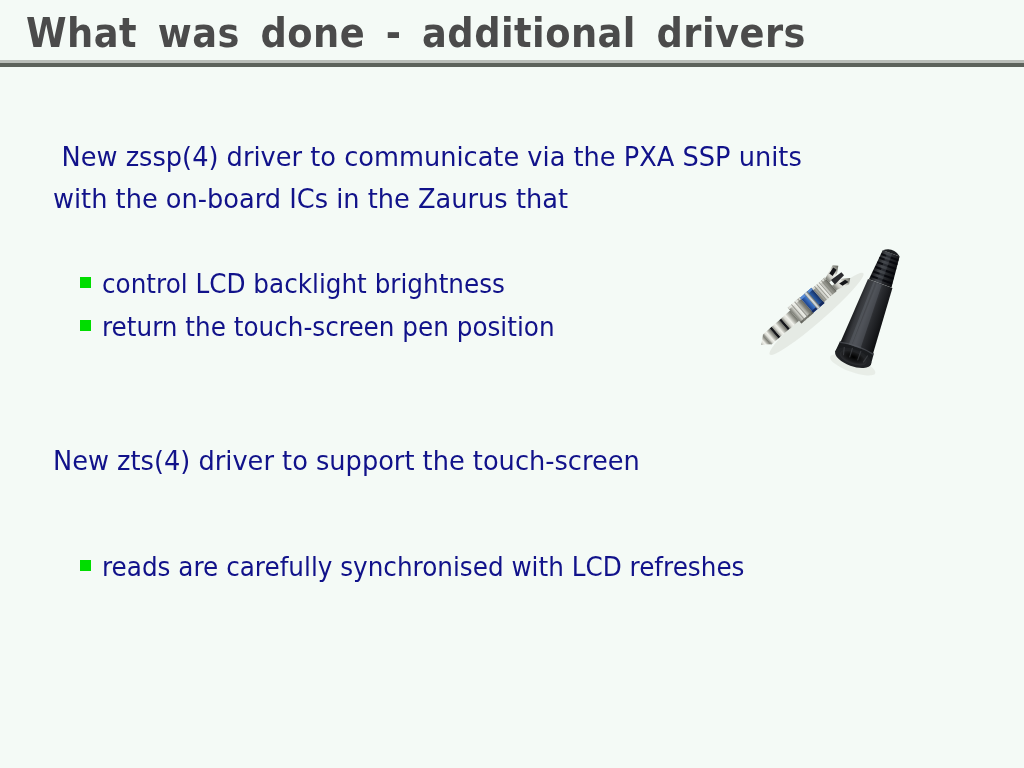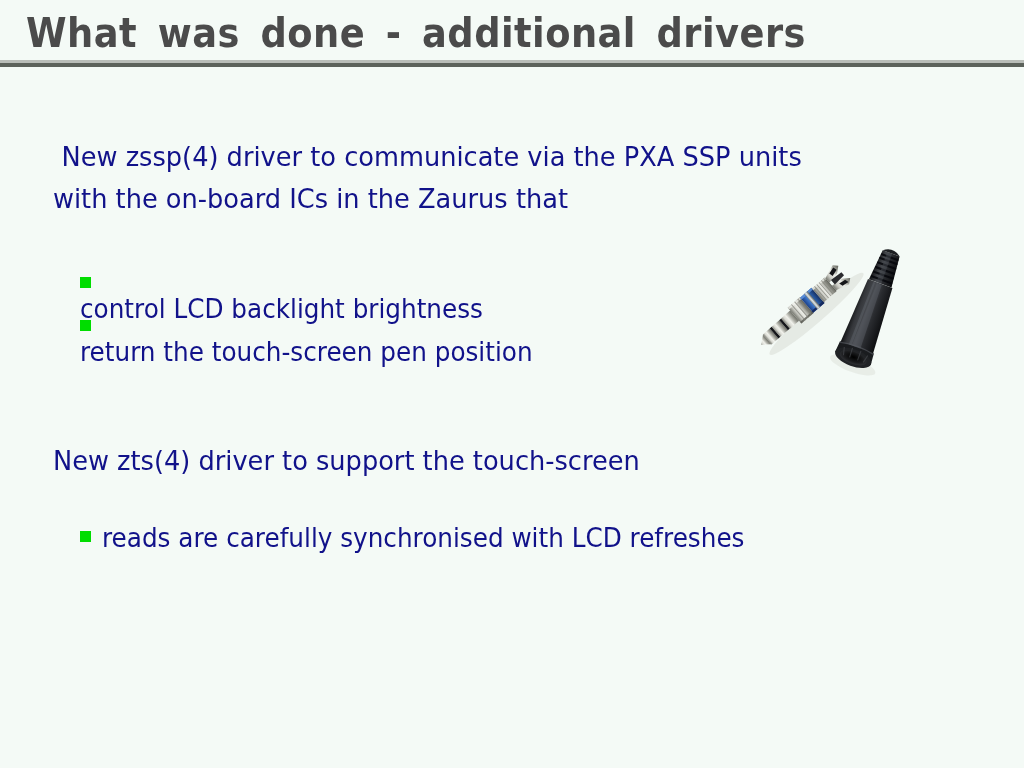--- a/index.html
+++ b/index.html
@@ -91,28 +91,28 @@
     line-height: 42px;
     transform: scaleX(0.95);
   }
 
   
   .bullets {
     position: absolute;
     transform-origin: left top;
   }
   .bullets-1 { left: 80px; top: 263px; width: 680px; }
-  .bullets-2 { left: 80px; top: 517px; width: 880px; }
+  .bullets-2 { left: 80px; top: 546px; width: 880px; }
 
   .bullet-item {
     display: flex;
     align-items: flex-start;
     margin-bottom: 0;
   }
-  .bullets-1 .bullet-item { height: 43px; flex-direction: column; }
+  .bullets-1 .bullet-item { height: 43px; }
   .bullets-2 .bullet-item { min-height: 43px; }
 
   .bullet-marker {
     flex: 0 0 auto;
     width: 11px;
     height: 11px;
     background: #00dd00;
     margin-top: 14px;
     margin-right: 11px;
   }

